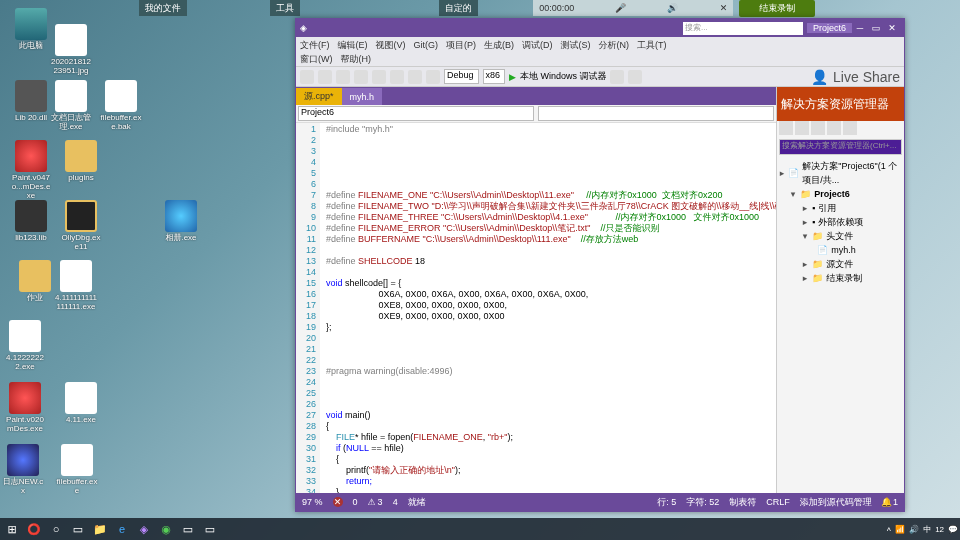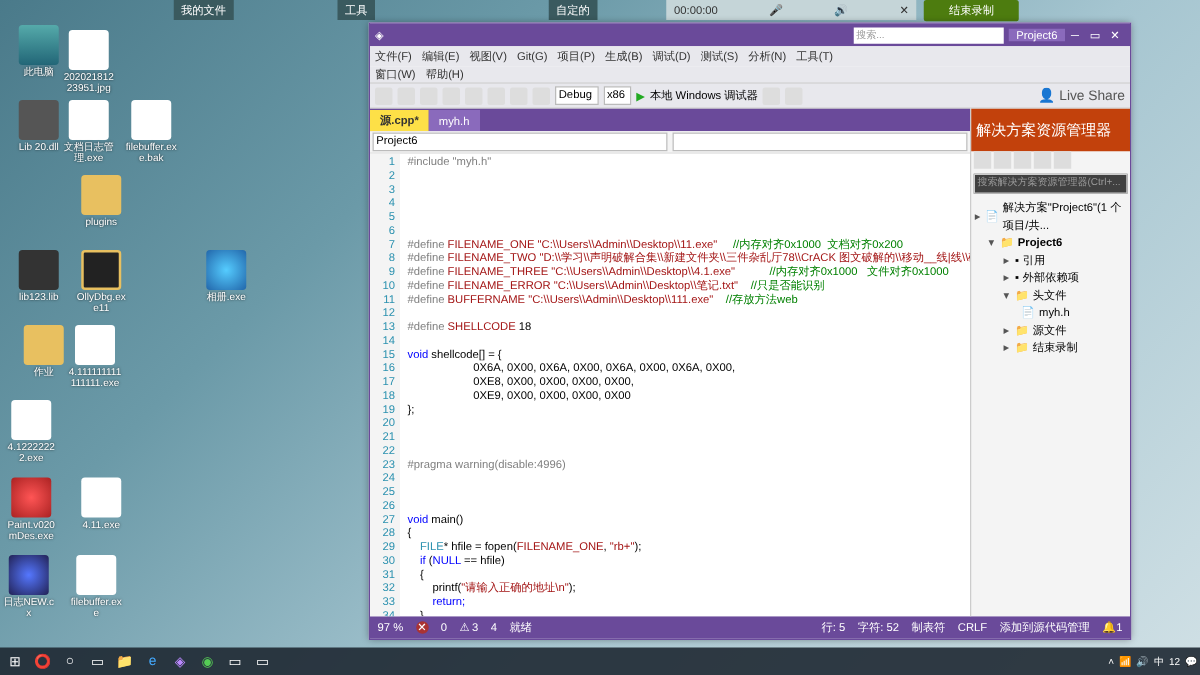--- a/index.html
+++ b/index.html
@@ -20,71 +20,75 @@
 .vs .title{height:18px;background:#6a4a9a;display:flex;align-items:center;font-size:9px;color:#fff;padding:0 4px;}
 .vs .title .sp{flex:1;}
 .vs .title .sch{width:120px;height:13px;background:#fff;font-size:8px;padding:0 2px;color:#999;}
 .vs .title .tabname{background:#8a6abc;padding:0 6px;margin-left:4px;font-size:9px;}
 .vs .title .btn{width:16px;text-align:center;}
 .vs .menu{height:16px;background:#e8e8ed;display:flex;align-items:center;font-size:9px;color:#333;padding:0 4px;gap:8px;}
 .vs .menu2{height:14px;background:#e8e8ed;display:flex;align-items:center;font-size:9px;color:#333;padding:0 4px;gap:8px;border-bottom:1px solid #ccc;}
 .vs .toolbar{height:20px;background:#e8e8ed;display:flex;align-items:center;font-size:9px;padding:0 4px;gap:4px;border-bottom:1px solid #ccc;}
 .vs .toolbar .tbtn{width:14px;height:14px;background:#ddd;border-radius:2px;}
 .vs .toolbar .sel{height:15px;background:#fff;border:1px solid #bbb;font-size:9px;padding:0 4px 0 2px;}
-.vs .toolbar .lshare{margin-left:auto;font-size:11px;color:#555;}
+.vs .toolbar .lshare{margin-left:auto;font-size:14px;color:#555;}
 .vs .body{display:flex;height:calc(100% - 86px);}
 .vs .ed{flex:1;display:flex;flex-direction:column;min-width:0;}
 .vs .tabs{height:18px;background:#6a4a9a;display:flex;align-items:flex-end;}
 .vs .tab{height:17px;padding:0 8px;font-size:9px;display:flex;align-items:center;background:#8a6abc;color:#fff;}
-.vs .tab.act{background:#fde047;color:#333;font-weight:bold;}
+.vs .tab.act{background:#eab308;color:#333;}
 .vs .nav{height:18px;background:#f4f4f4;display:flex;align-items:center;border-bottom:1px solid #ddd;}
 .vs .nav .nsel{height:15px;background:#fff;border:1px solid #bbb;font-size:9px;padding:0 2px;flex:1;margin:0 2px;}
 .vs .code{flex:1;display:flex;font-family:Consolas,monospace;font-size:9px;overflow:hidden;background:#fff;}
 .vs .ln{width:24px;background:#f4f4f4;text-align:right;color:#2b91af;padding:1px 4px 0 0;line-height:11px;}
 .vs .src{flex:1;padding:1px 0 0 6px;line-height:11px;white-space:pre;overflow:hidden;}
 .vs .status{height:18px;background:#6a4a9a;color:#fff;font-size:9px;display:flex;align-items:center;padding:0 6px;gap:10px;}
 .vs .status .err{display:inline-flex;align-items:center;gap:2px;}
 .vs .sidebar{width:128px;background:#f4f4f4;border-left:1px solid #ccc;display:flex;flex-direction:column;font-size:9px;}
 .vs .side-title{height:34px;background:#c2410c;color:#fff;font-size:12px;padding:0 4px;display:flex;align-items:center;}
-.vs .side-search{height:16px;background:#404040;border:1px solid #ccc;margin:2px;font-size:8px;padding:0 2px;color:#999;}
+.vs .side-search{height:16px;background:#4c1d95;border:1px solid #ccc;margin:2px;font-size:8px;padding:0 2px;color:#999;}
 .vs .side-tb{height:16px;display:flex;gap:2px;padding:0 2px;}
 .vs .side-tb .sbtn{width:14px;height:14px;background:#ddd;}
 .vs .tree{flex:1;padding:2px 2px;font-size:9px;line-height:14px;}
 .vs .tree .node{display:flex;align-items:center;gap:3px;}
 .vs .tree .tri{width:8px;text-align:center;color:#555;}
 .kw{color:#0000ff;}
 .str{color:#a31515;}
 .cmt{color:#008000;}
 .mac{color:#808080;}
 .typ{color:#2b91af;}
 </style>
 </head>
 <body>
 
 <div class="desktop">
 
-  <div class="di" style="left:10px;top:20px">
+  <div class="di" style="left:10px;top:8px">
       <div class="ic" style="background:linear-gradient(#5aa,#267)"></div>
       <div class="lb">此电脑</div>
     </div>
   <div class="di" style="left:50px;top:24px">
       <div class="ic"></div>
       <div class="lb">20202181223951.jpg</div>
     </div>
   <div class="di" style="left:10px;top:80px">
       <div class="ic" style="background:#555"></div>
       <div class="lb">Lib 20.dll</div>
     </div>
   <div class="di" style="left:100px;top:80px">
       <div class="ic"></div>
       <div class="lb">filebuffer.exe.bak</div>
     </div>
   <div class="di" style="left:50px;top:80px">
       <div class="ic"></div>
       <div class="lb">文档日志管理.exe</div>
+    </div>
+  <div class="di" style="left:10px;top:140px">
+      <div class="ic" style="background:radial-gradient(#f55,#a22)"></div>
+      <div class="lb">Paint.v047o...mDes.exe</div>
     </div>
   <div class="di" style="left:60px;top:140px">
       <div class="ic" style="background:#e8c060"></div>
       <div class="lb">plugins</div>
     </div>
   <div class="di" style="left:10px;top:200px">
       <div class="ic" style="background:#333"></div>
       <div class="lb">lib123.lib</div>
     </div>
   <div class="di" style="left:60px;top:200px">

